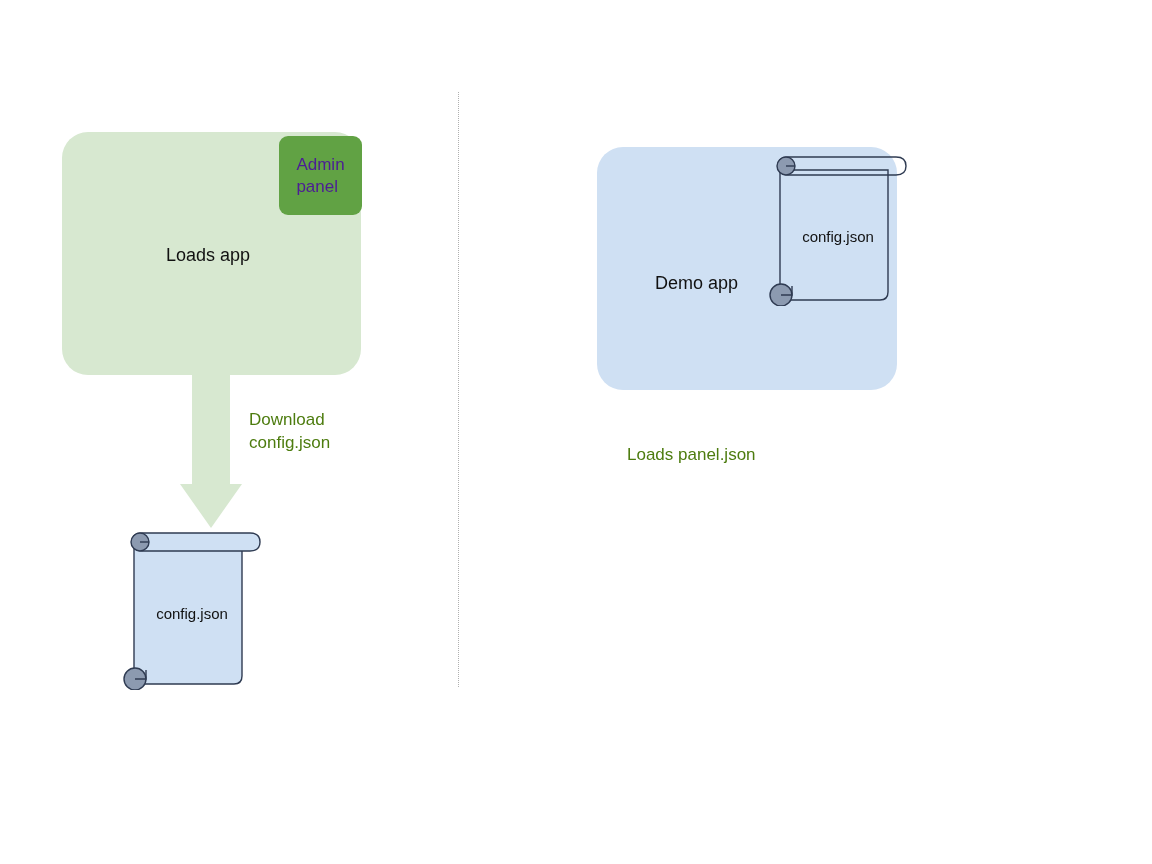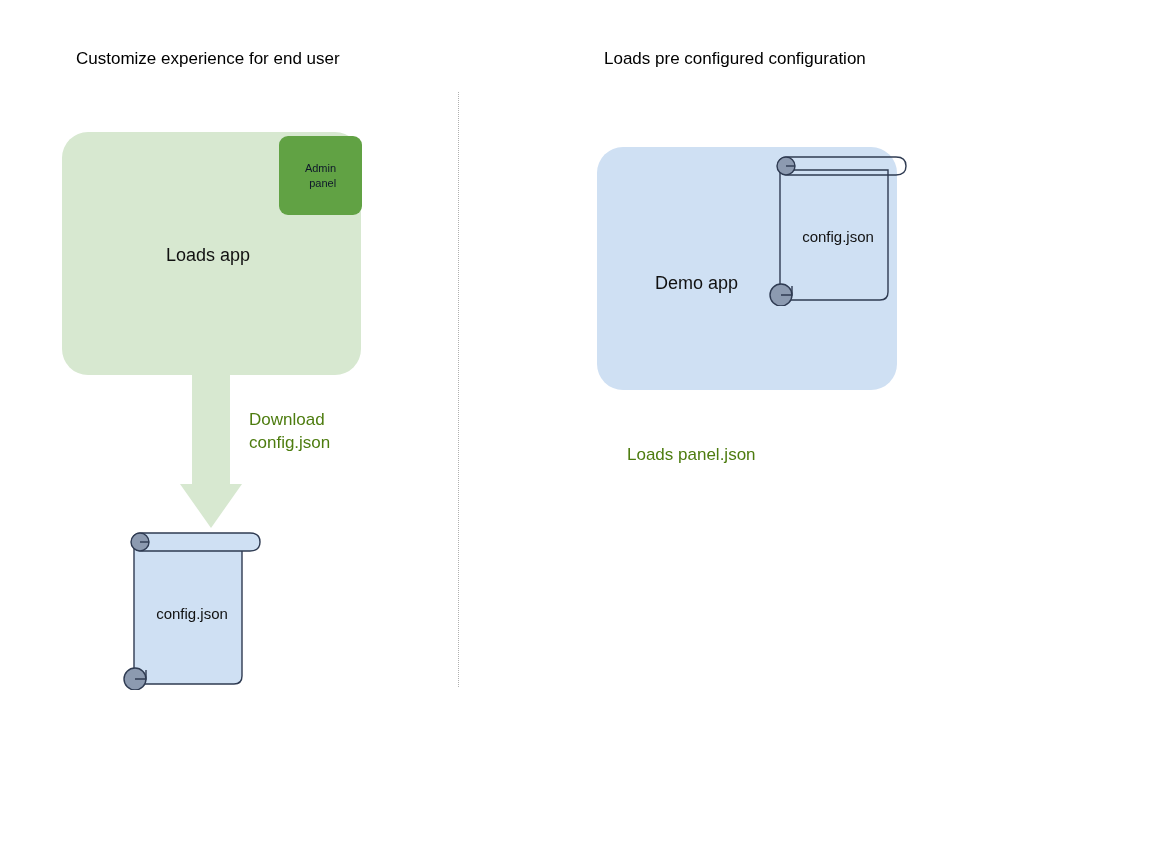--- a/index.html
+++ b/index.html
@@ -64,23 +64,23 @@
     top: 136px;
     width: 83px;
     height: 79px;
     background: #61a244;
     border-radius: 9px;
     display: flex;
     align-items: center;
     justify-content: center;
   }
   #admin-panel .panel-text {
-    font-size: 11px;
-    color: #0f172a;
-    text-align: right;
+    font-size: 17px;
+    color: #4c1d95;
+    text-align: left;
     line-height: 1.28;
     white-space: pre-line;
   }
 
   
   #download-arrow {
     position: absolute;
     left: 180px;
     top: 372px;
     width: 62px;
@@ -101,23 +101,21 @@
     width: 1px;
     height: 595px;
     border-left: 1px dotted #b0b0b0;
   }
 </style>
 </head>
 <body>
 
 <div id="canvas">
 
-  <div class="heading" style="left:76px; top:49px;">Customize experience for end user</div>
 
-  <div class="heading" style="left:604px; top:49px;">Loads pre configured configuration</div>
 
   <div class="divider"></div>
 
   <div id="admin-app-box" class="app-box"></div>
 
   <div class="app-label" style="left:166px; top:245px;">Loads app</div>
 
   <div id="admin-panel">
     <span class="panel-text">Admin
 panel</span>

